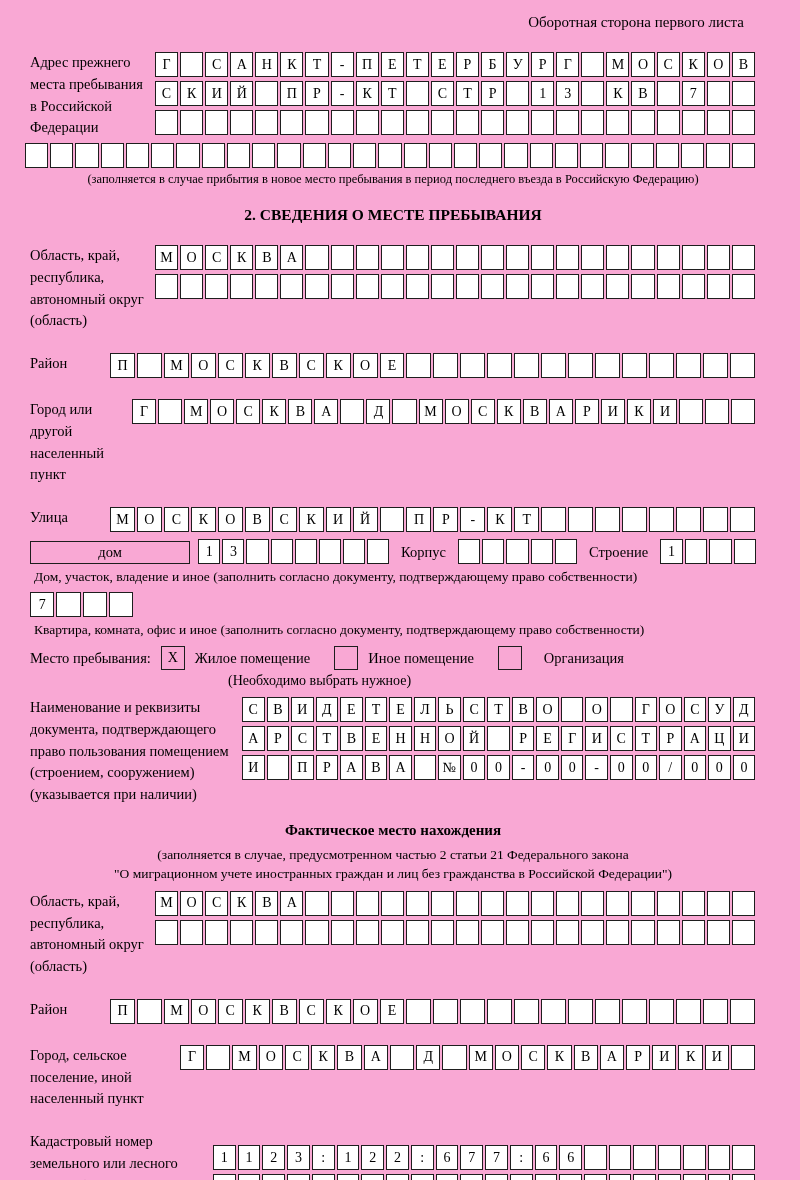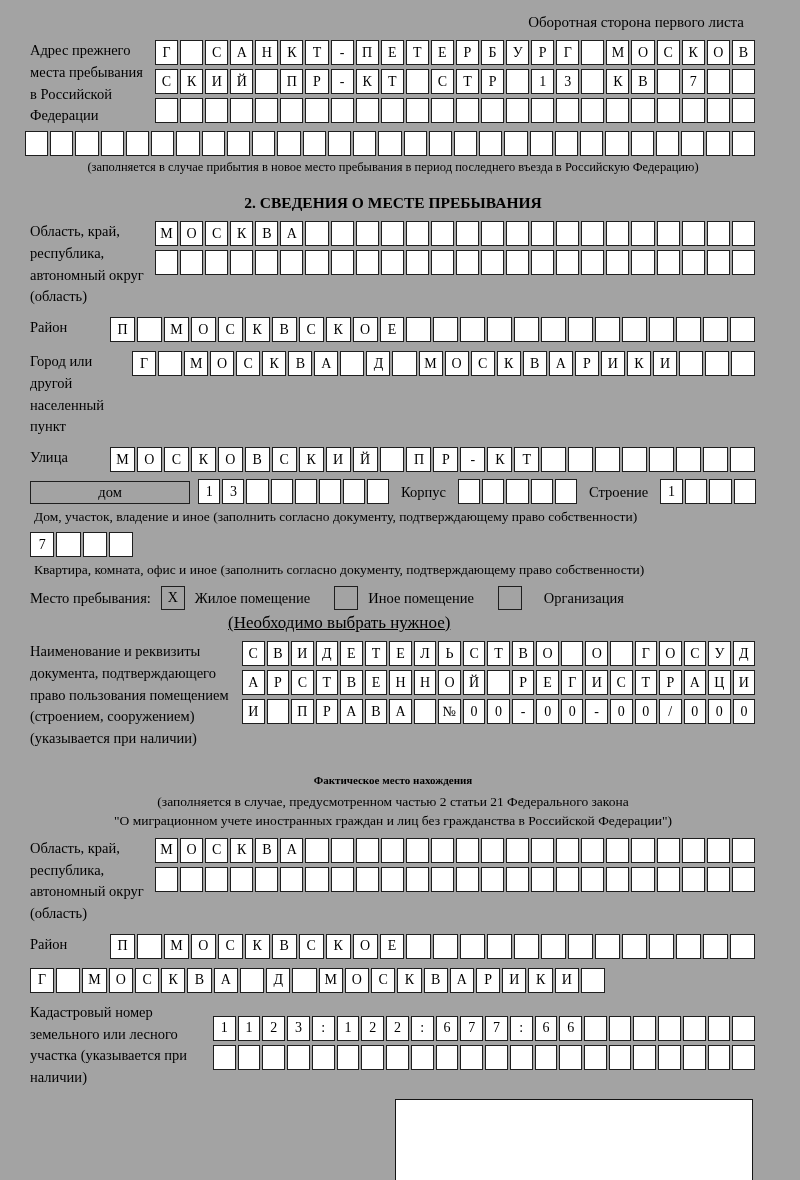--- a/index.html
+++ b/index.html
@@ -1,22 +1,22 @@
 <!DOCTYPE html>
 <html><head>
 <meta charset="utf-8">
 <style>
   html,body{margin:0;padding:0;background:#fff;}
   .page{
-    width:800px;height:1180px;background:#a3a3a3;color:#000;
+    width:800px;height:1180px;background:#f9a8d4;color:#000;
     font-family:"Liberation Serif","DejaVu Serif",serif;
     box-sizing:border-box;padding:14px 44px 0 30px;position:relative;overflow:hidden;
   }
   .hdr-note{text-align:right;font-size:15px;padding-right:12px;}
-  .field{display:flex;margin-top:9px;}
+  .field{display:flex;margin-top:21px;}
   .flabel{font-size:14.5px;line-height:1.5;padding-right:6px;box-sizing:border-box;}
   .lw125{flex:0 0 125px;}
   .lw102{flex:0 0 102px;}
   .lw80{flex:0 0 80px;}
   .lw212{flex:0 0 212px;}
   .lw150{flex:0 0 150px;}
   .lw183{flex:0 0 183px;}
   .rowstack{display:flex;flex-direction:column;gap:4px;}
   .cells{display:flex;gap:2px;align-items:flex-start;}
   .cell{
@@ -46,22 +46,22 @@
   .tb205{width:207px;}
   .inl-lbl{font-size:14.5px;line-height:23px;padding:0 4px;white-space:nowrap;}
   .caption{font-size:13.5px;margin:5px 0 0 4px;}
   .stay-row{display:flex;align-items:center;margin-top:8px;gap:10px;}
   .stay-lbl{font-size:14.5px;white-space:nowrap;}
   .chk{
     width:22px;height:22px;border:1.6px solid #1e1e1e;display:inline-flex;
     align-items:center;justify-content:center;font-size:14px;flex:0 0 22px;
   }
   .opt-lbl{font-size:14.5px;white-space:nowrap;}
-  .choose-note{font-size:17px;margin:3px 0 0 198px;text-decoration:underline;}
-  .sub-title{text-align:center;font-weight:bold;font-size:11px;margin-top:24px;}
+  .choose-note{font-size:14px;margin:3px 0 0 198px;}
+  .sub-title{text-align:center;font-weight:bold;font-size:15px;margin-top:16px;}
   .center-note{text-align:center;font-size:13.5px;margin-top:6px;line-height:1.45;}
   .stamp-box{
     width:358px;height:174px;border:1.8px solid #141414;box-sizing:border-box;
     margin:10px 0 0 365px;background:#fff;
   }
 </style>
 </head>
 <body>
 
 <div class="page">
@@ -548,20 +548,21 @@
         <span class="cell"></span>
         <span class="cell"></span>
         <span class="cell"></span>
         <span class="cell"></span>
         <span class="cell"></span>
         <span class="cell"></span>
       </div>
   </div>
 
   <div class="field">
+    <div class="flabel lw150">Город, сельское поселение, иной населенный пункт</div>
     <div class="cells w575">
         <span class="cell">Г</span>
         <span class="cell"></span>
         <span class="cell">М</span>
         <span class="cell">О</span>
         <span class="cell">С</span>
         <span class="cell">К</span>
         <span class="cell">В</span>
         <span class="cell">А</span>
         <span class="cell"></span>

